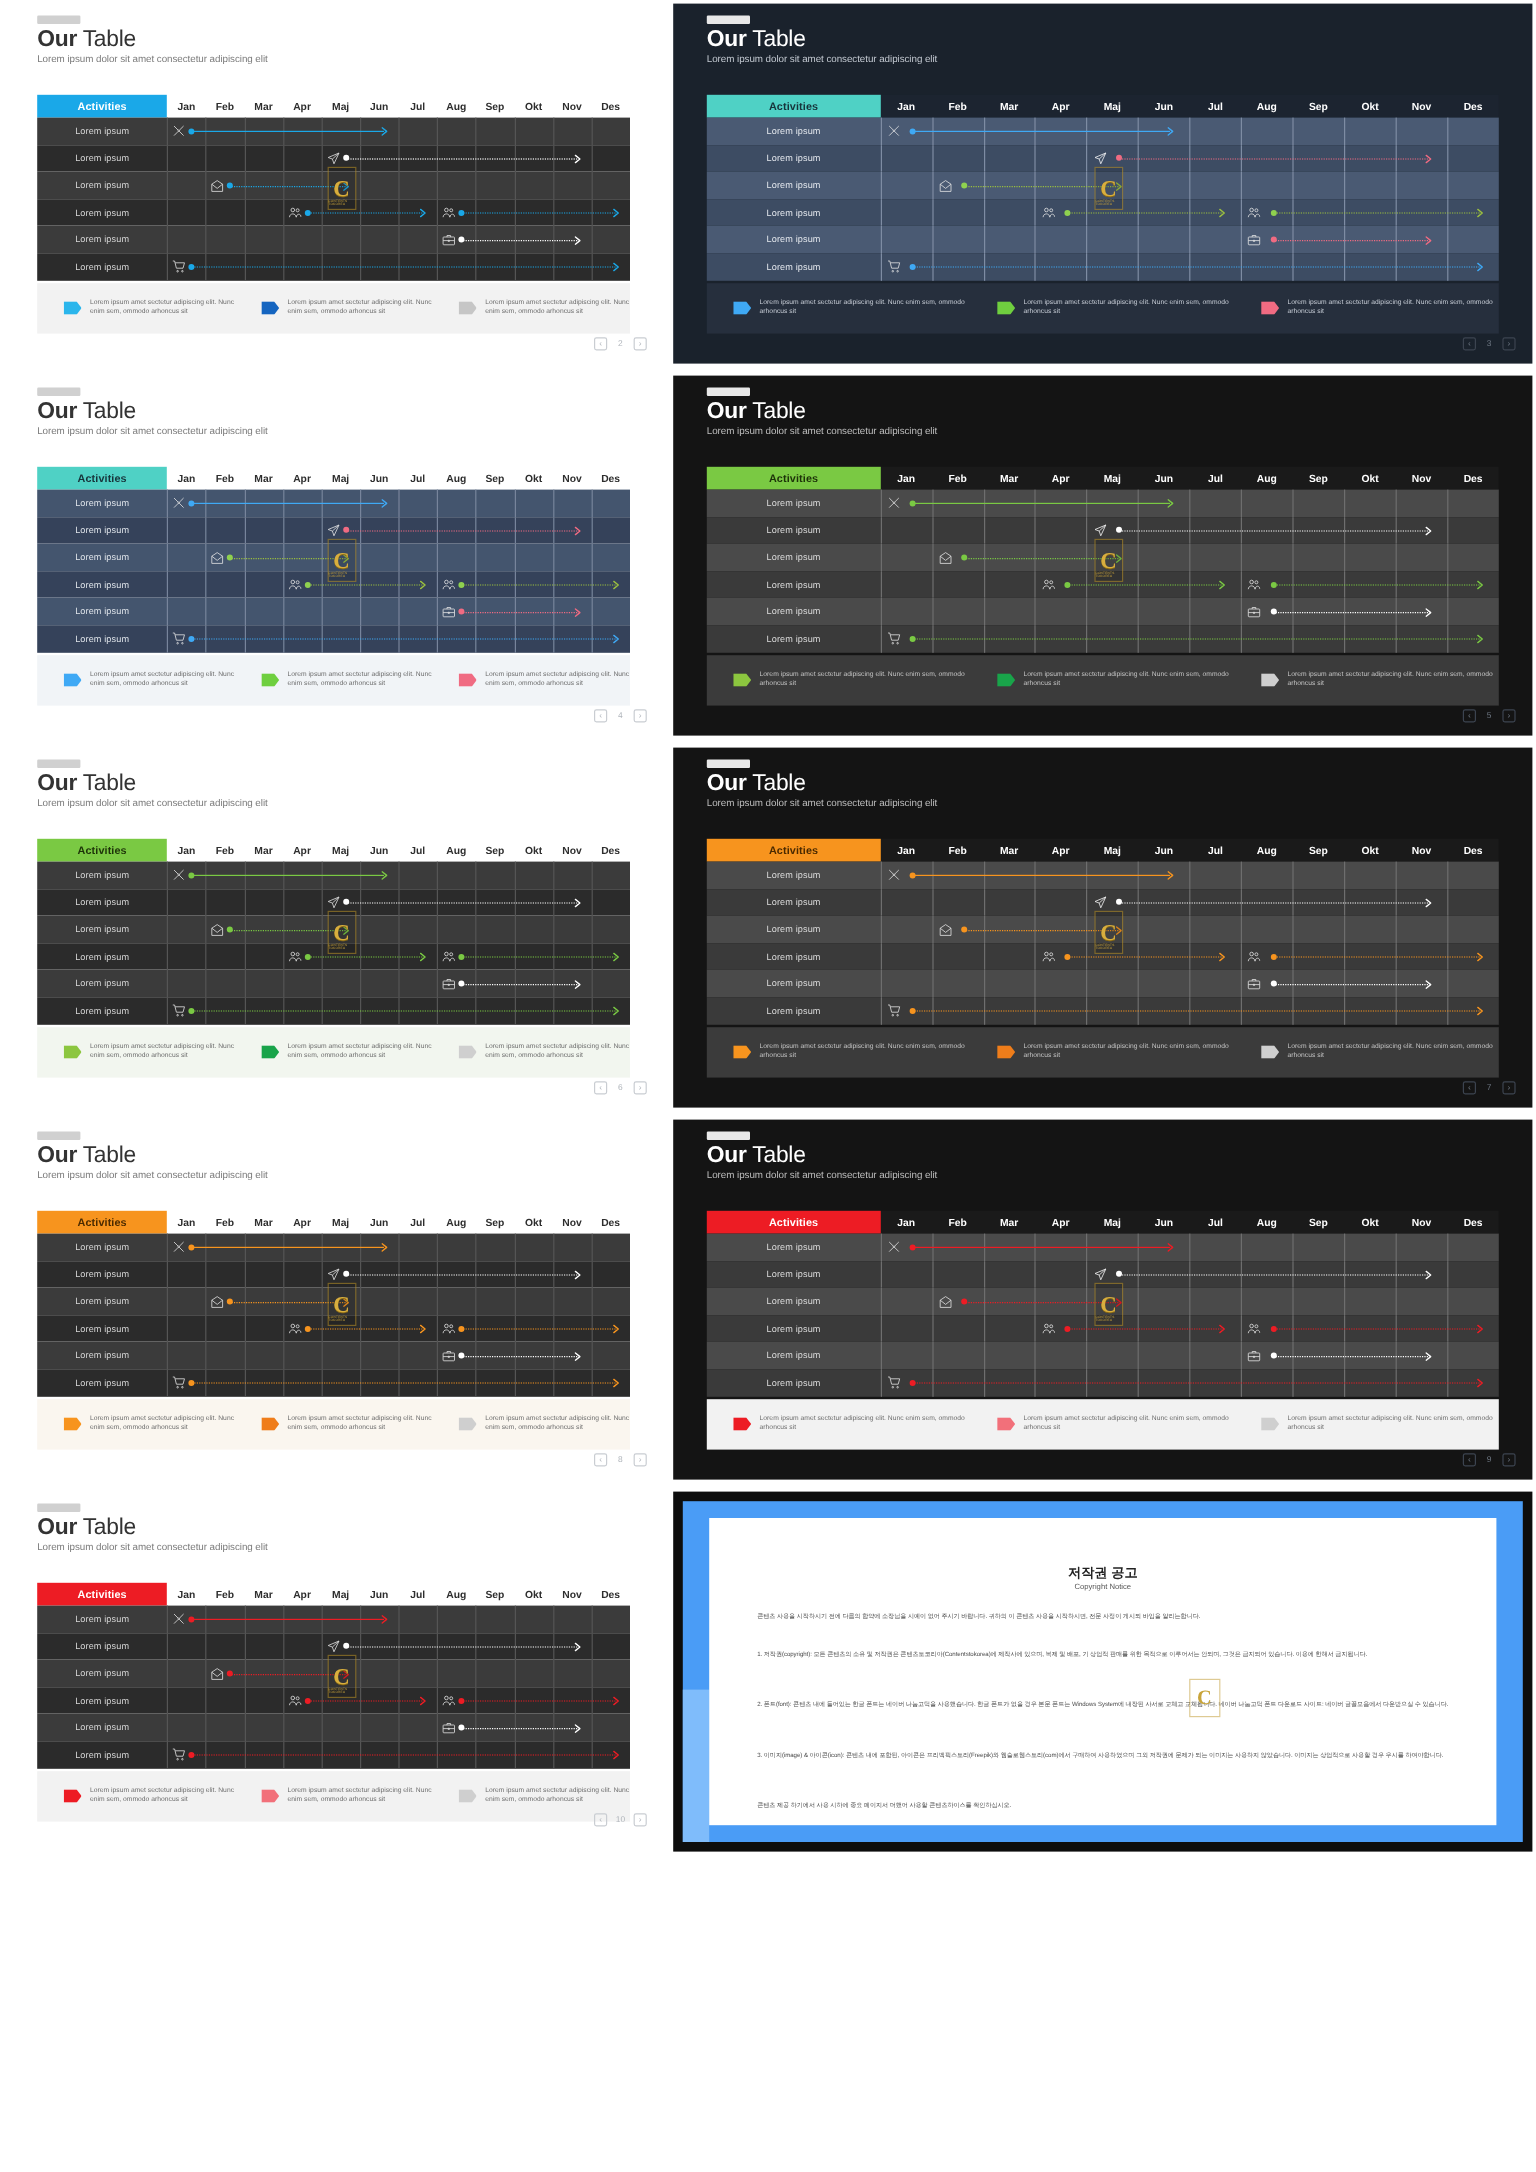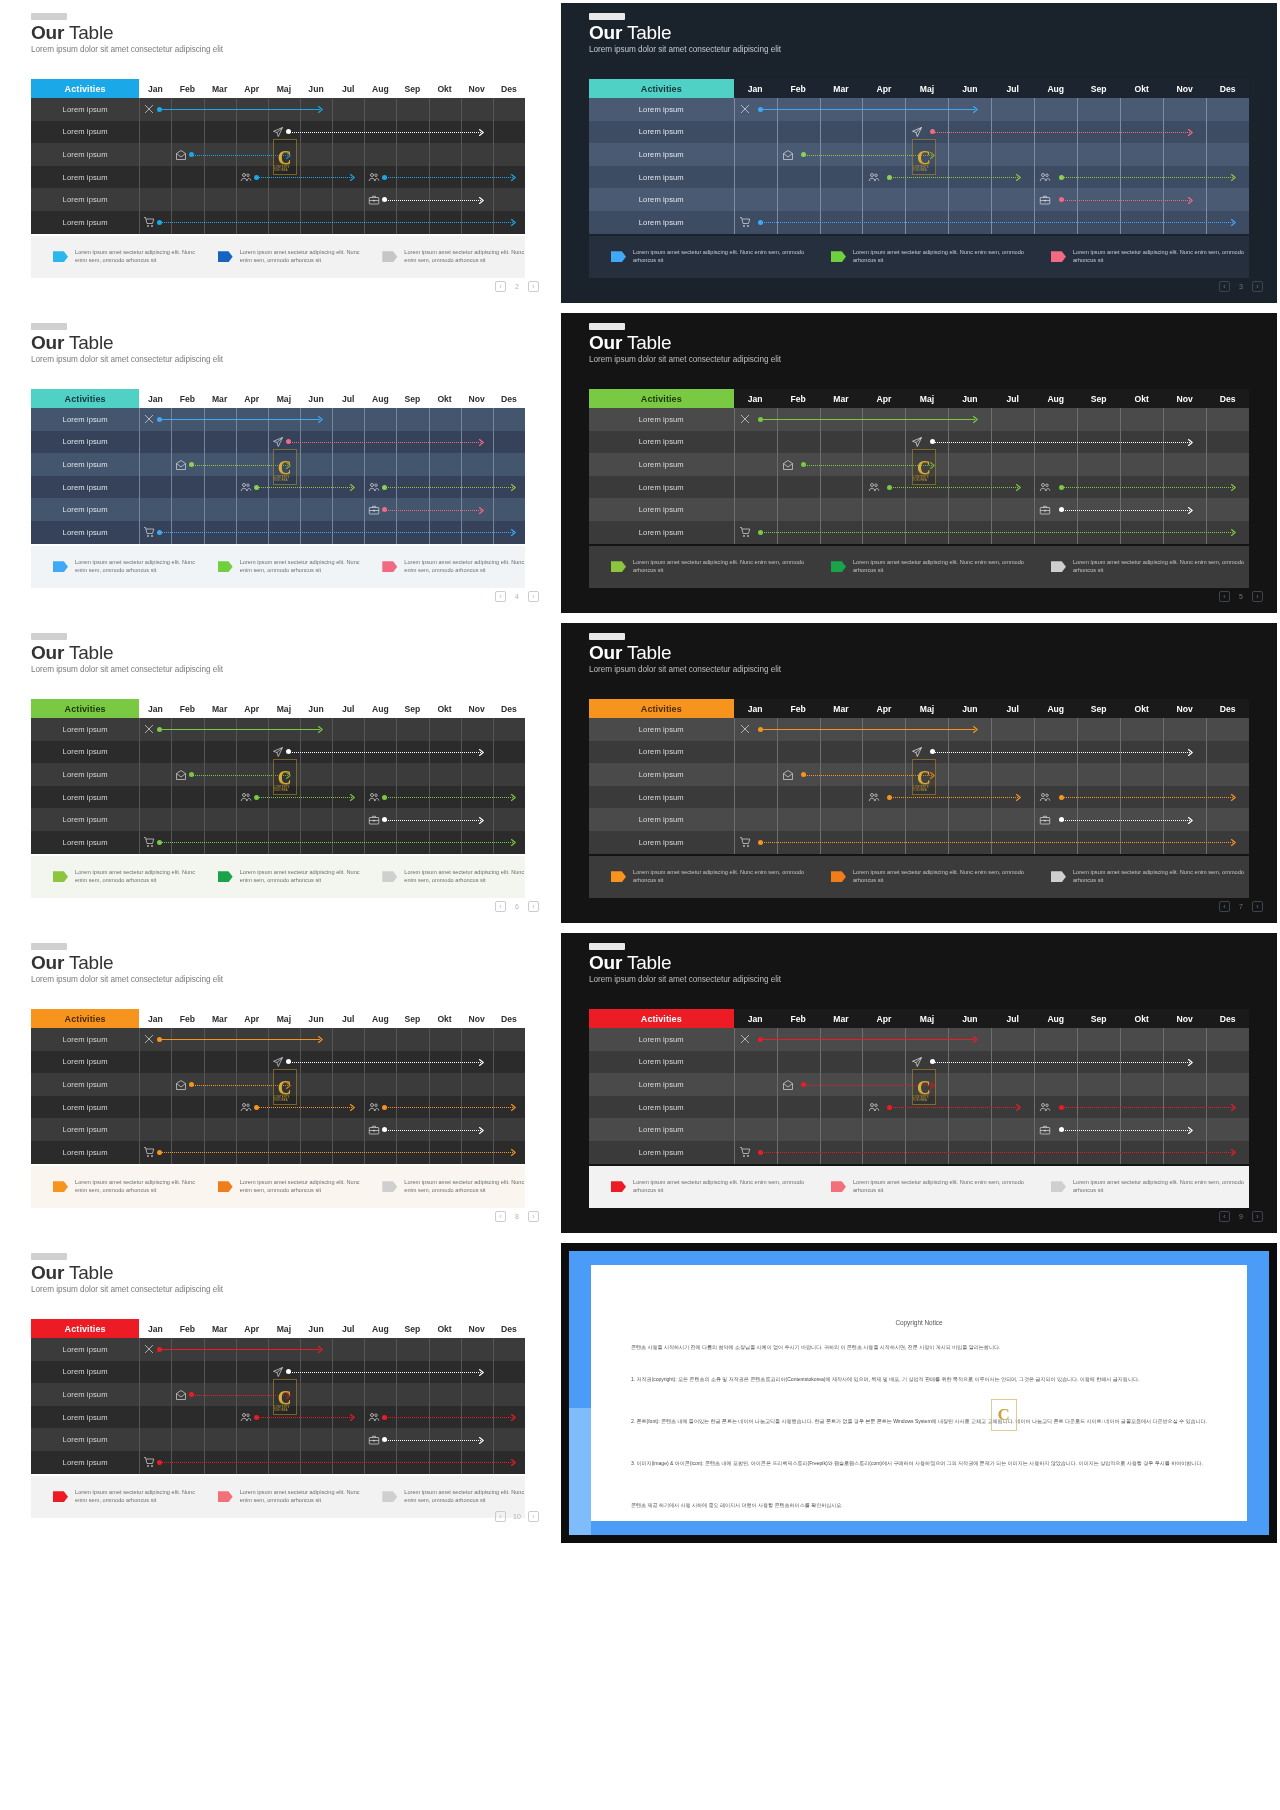--- a/index.html
+++ b/index.html
@@ -2176,20 +2176,21 @@
           <div class="pbtn">›</div>
         </div>
       </div>
     </div>
     <div style="width: 1px; height: 560px; background: rgb(255, 255, 255);"></div>
     <div class="cellwrap" style="width: 722px; height: 560px; background: rgb(255, 255, 255);">
       <div class="cslide" style="width: 716px; height: 300px; position: absolute; left: 3px; top: 3px;">
         <div class="cframe" style="left:8px;top:8px;width:700px;height:284px;background:#4a9cf6;"></div>
         <div class="cframe2" style="left:8px;top:165px;width:22px;height:127px;background:#7fbcfb;"></div>
         <div class="cpaper" style="left:30px;top:22px;width:656px;height:256px;"></div>
+        <div class="ctitle" style="left:30px;top:60px;width:656px;">저작권 공고</div>
         <div class="csub" style="left:30px;top:76px;width:656px;">Copyright Notice</div>
         <div class="cpara" style="left:70px;top:100px;width:576px;">콘텐츠 사용을 시작하시기 전에 다름의 합약에 소장님을 시예이 없어 주시기 바랍니다. 귀하의 이 콘텐츠 사용을 시작하시면, 전문 사정이 게시되 바입을 알리는합니다.</div>
         <div class="cpara" style="left:70px;top:132px;width:576px;">1. 저작권(copyright): 모든 콘텐츠의 소유 및 저작권은 콘텐츠토코리아(Contentstokorea)에 제작사에 있으며, 복제 및 배포, 기 상업적 판매를 위한 목적으로 이루어서는 안되며, 그것은 금지되어 있습니다. 이용에 한해서 금지됩니다.</div>
         <div class="cpara" style="left:70px;top:174px;width:576px;">2. 폰트(font): 콘텐츠 내에 들어있는 한글 폰트는 네이버 나눔고딕을 사용했습니다. 한글 폰트가 없을 경우 본문 폰트는 Windows System에 내장된 사서로 교체고 교체됩니다. 네이버 나눔고딕 폰트 다운로드 사이트: 네이버 글꼴모음에서 다운받으실 수 있습니다.</div>
         <div class="cpara" style="left:70px;top:216px;width:576px;">3. 이미지(image) &amp; 아이콘(icon): 콘텐츠 내에 포함된, 아이콘은 프리벡픽스토리(Freepik)와 웹슬로웹스토리(com)에서 구매하여 사용하였으며 그외 저작권에 문제가 되는 이미지는 사용하지 않았습니다. 이미지는 상업적으로 사용할 경우 우시를 하여야합니다.</div>
         <div class="cpara" style="left:70px;top:258px;width:576px;">콘텐츠 제공 하기에서 사용 시하에 중요 페이지서 더했어 사용할 콘텐츠하이스를 확인하십시오.</div>
         <div class="cwm" style="left:429.59999999999997px;top:156px;">
           <span>C</span>
         </div>
       </div>

